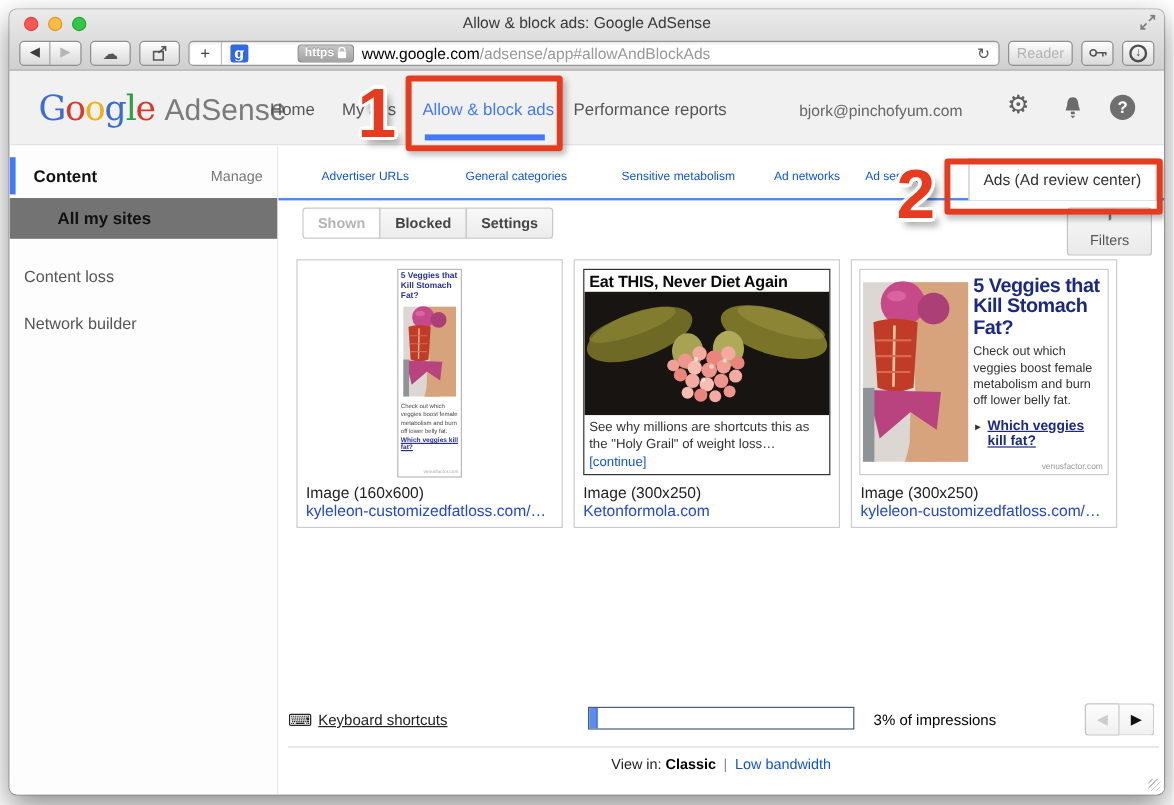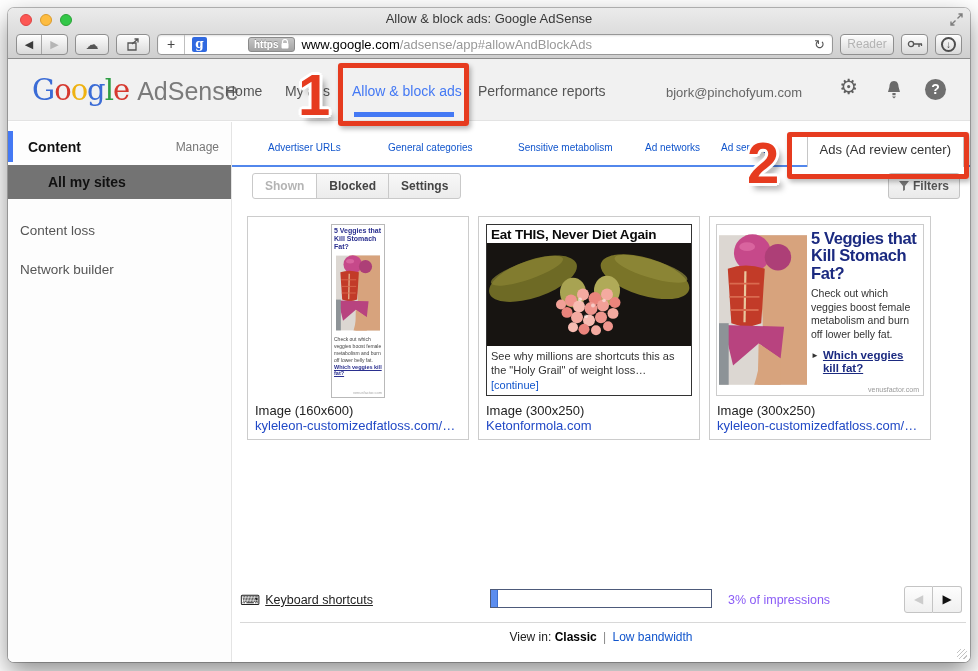--- a/index.html
+++ b/index.html
@@ -77,23 +77,23 @@
   .t1{left:36px}.t2{left:156px}.t3{left:286px}.t4{left:413px}.t5{left:489px}
   .seltab { position:absolute; right:6px; top:3px; bottom:0; z-index:2; background:#fff; border:1px solid #c6c6c6;
             border-bottom:none; padding:0 12px; line-height:33px; font-size:13px; color:#333; white-space:nowrap; }
   .subtabrow { position:absolute; top:51px; left:20px; right:10px; height:28px; }
   .seggroup { display:inline-flex; }
   .seg { border:1px solid #c9c9c9; padding:0 12px; line-height:24px; font-size:12px; font-weight:bold;
          color:#444; background:linear-gradient(#f8f8f8,#ececec); margin-left:-1px; }
   .seg.first { border-radius:3px 0 0 3px; margin-left:0; }
   .seg.last { border-radius:0 3px 3px 0; }
   .seg.active { background:#fff; color:#b4b4b4; }
-  .filtersbtn { position:absolute; right:0; top:0; padding:0 10px; line-height:24px; border:1px solid #c3c3c3;
-                border-radius:3px; background:linear-gradient(#f7f7f7,#eaeaea); font-size:12px; font-weight:bold;
-                color:#555; display:flex; align-items:center; gap:4px; }
+  .filtersbtn { position:absolute; right:0; top:0; padding:0 18px; line-height:24px; border:1px solid #c3c3c3;
+                border-radius:3px; background:linear-gradient(#f7f7f7,#eaeaea); font-size:12px; font-weight:normal;
+                color:#555; display:flex; align-items:center; gap:4px;flex-direction:column; }
 
   
   .cards { position:absolute; top:94px; left:15px; display:flex; gap:9px; }
   .card { width:222px; height:224px; border:1px solid #ccc; background:#fff; padding:5px 7px; }
   .adarea { position:relative; height:178px; }
   .fmt { font-size:13px; color:#222; margin-top:3px; }
   .advurl { font-size:13px; color:#2149c6; white-space:nowrap; overflow:hidden; }
 
   .adsky { position:absolute; left:50%; top:2px; transform:translateX(-50%); width:54px; height:174px;
            border:1px solid #b9b9b9; background:#fff; padding:2px; display:flex; flex-direction:column; }
@@ -121,21 +121,21 @@
   .a3link { font-size:11.5px; font-weight:bold; color:#1b2a80; text-decoration:underline; line-height:1.2; width:90px; }
   .a3attr { position:absolute; right:4px; bottom:2px; font-size:7px; color:#999; }
 
   
   .statusbar { position:absolute; top:464px; left:8px; right:8px; height:30px; }
   .kbgroup { position:absolute; left:0; top:6px; display:flex; align-items:center; gap:5px; }
   .kbicon { font-size:14px; color:#222; }
   .kblink { font-size:12.5px; color:#222; text-decoration:underline; }
   .progress { position:absolute; left:250px; top:3px; width:222px; height:19px; border:1px solid #4d5a7a; background:#fff; }
   .pfill { height:100%; background:#5b8def; border-right:1px solid #3c6fd0; }
-  .impr { position:absolute; left:488px; top:7px; font-size:12.5px; color:#8b5cf6; }
+  .impr { position:absolute; left:488px; top:7px; font-size:12.5px; color:#000000; }
   .pager { position:absolute; right:0; top:0; display:flex; }
   .pbtn { width:29px; height:27px; border:1px solid #c4c4c4; background:linear-gradient(#fdfdfd,#f0f0f0);
           font-size:12px; text-align:center; line-height:25px; }
   .pbtn.prev { border-radius:3px 0 0 3px; color:#ccc; }
   .pbtn.next { border-radius:0 3px 3px 0; color:#111; border-left:none; }
   .divider { position:absolute; top:500px; left:8px; right:4px; border-top:1px solid #d8d8d8; }
   .vfooter { position:absolute; top:508px; left:0; right:0; text-align:center; font-size:12px; color:#222; }
   .vclassic { font-weight:bold; color:#000; }
   .vsep { color:#888; margin:0 3px; }
   .vlow { color:#1155cc; }

